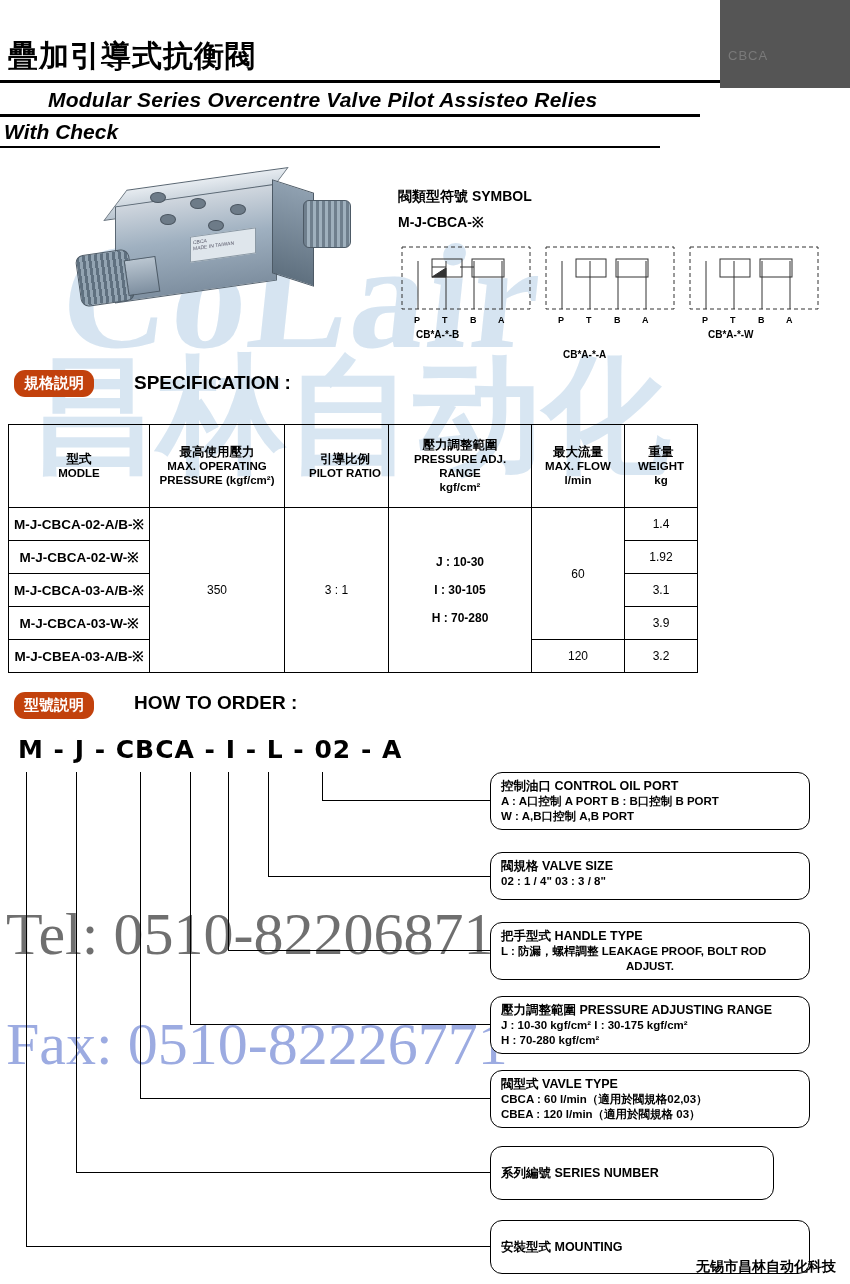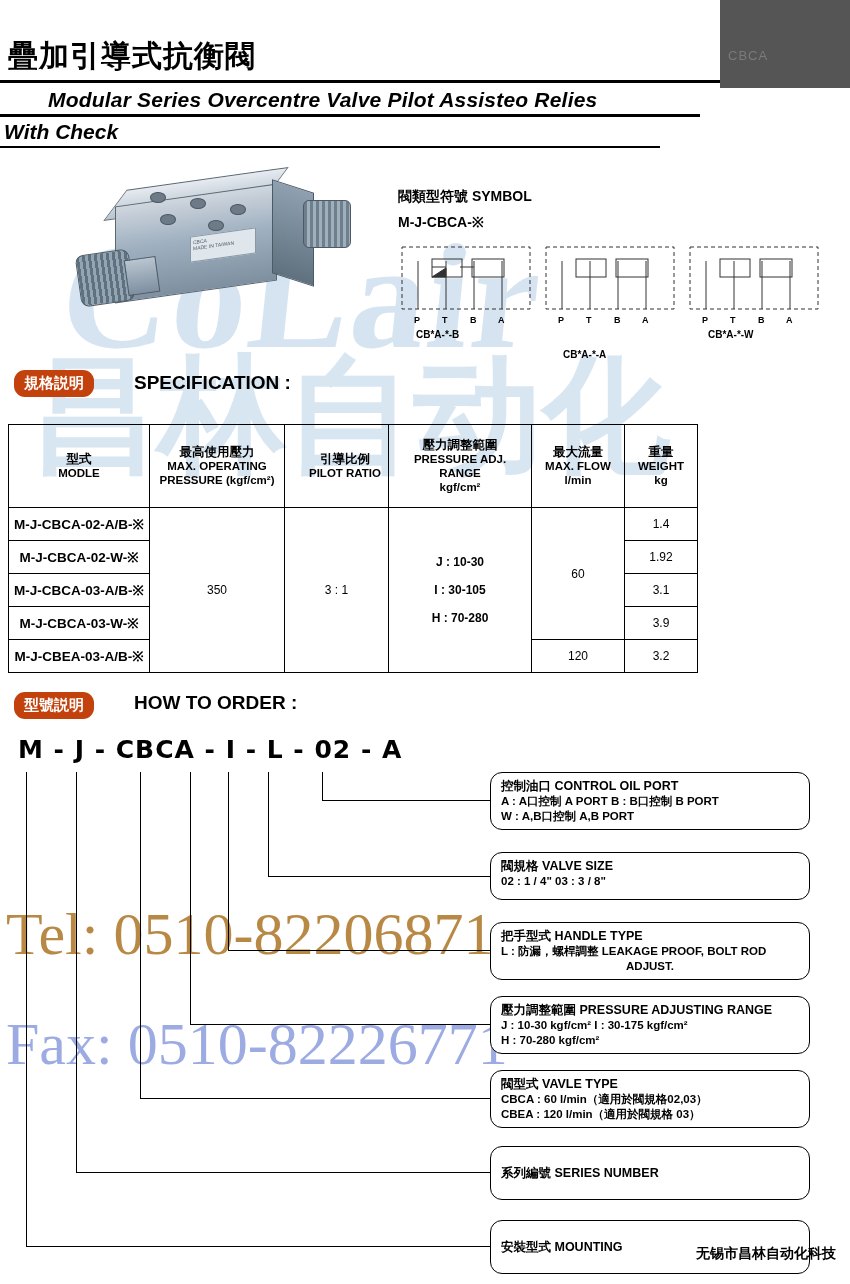--- a/index.html
+++ b/index.html
@@ -18,21 +18,21 @@
     transform:skewX(-6deg);
   }
   .wm-logo2{
     position:absolute;left:30px;top:330px;width:760px;
     font-size:128px;font-weight:bold;color:#cfe0ef;opacity:.8;
     white-space:nowrap;z-index:0;
   }
   .wm-tel{
     position:absolute;left:6px;top:900px;z-index:5;
     font-family:"Liberation Serif", serif;
-    font-size:60px;color:#a16207;opacity:.75;white-space:nowrap;
+    font-size:60px;color:#404040;opacity:.75;white-space:nowrap;
   }
   .wm-fax{
     position:absolute;left:6px;top:1010px;z-index:5;
     font-family:"Liberation Serif", serif;
     font-size:60px;color:#7b8fd8;opacity:.75;white-space:nowrap;
   }
   
   .corner-box{
     position:absolute;right:0;top:0;width:130px;height:88px;background:#555;z-index:3;
   }
@@ -131,21 +131,21 @@
   }
   .ord-box{
     position:absolute;left:490px;border:1.5px solid #000;border-radius:12px;background:#fff;
     box-sizing:border-box;z-index:6;padding:6px 10px;font-size:11.5px;line-height:15px;
   }
   .ord-box .h{font-size:12.5px;font-weight:bold;}
   .lead{position:absolute;border-left:1.5px solid #000;border-bottom:1.5px solid #000;z-index:5;}
   .lead-h{position:absolute;border-top:1.5px solid #000;z-index:5;}
 
   .footer-cn{
-    position:absolute;right:14px;bottom:21px;font-size:14px;font-weight:bold;z-index:7;
+    position:absolute;right:14px;bottom:8px;font-size:14px;font-weight:bold;z-index:7;
     font-family:"DejaVu Sans", sans-serif;
   }
 </style>
 </head>
 <body>
 
 <div class="wm-logo">CoLair</div>
 <div class="wm-logo2">昌林自动化</div>
 <div class="wm-tel">Tel: 0510-82206871</div>
 <div class="wm-fax">Fax: 0510-82226771</div>
@@ -339,21 +339,21 @@
   <div style="font-weight:bold;">J : 10-30 kgf/cm²              I : 30-175 kgf/cm²</div>
   <div style="font-weight:bold;">H : 70-280 kgf/cm²</div>
 </div>
 
 <div class="ord-box" style="top:1070px;width:320px;height:58px;">
   <div class="h">閥型式  VAVLE TYPE</div>
   <div style="font-weight:bold;">CBCA : 60 l/min（適用於閥規格02,03）</div>
   <div style="font-weight:bold;">CBEA : 120 l/min（適用於閥規格 03）</div>
 </div>
 
-<div class="ord-box" style="top:1146px;width:320px;height:54px;display:flex;align-items:center;">
+<div class="ord-box" style="top:1146px;width:284px;height:54px;display:flex;align-items:center;">
   <div class="h">系列編號  SERIES NUMBER</div>
 </div>
 
 <div class="ord-box" style="top:1220px;width:320px;height:54px;display:flex;align-items:center;">
   <div class="h">安裝型式  MOUNTING</div>
 </div>
 
 <div class="footer-cn">无锡市昌林自动化科技</div>
 
 </body></html>

